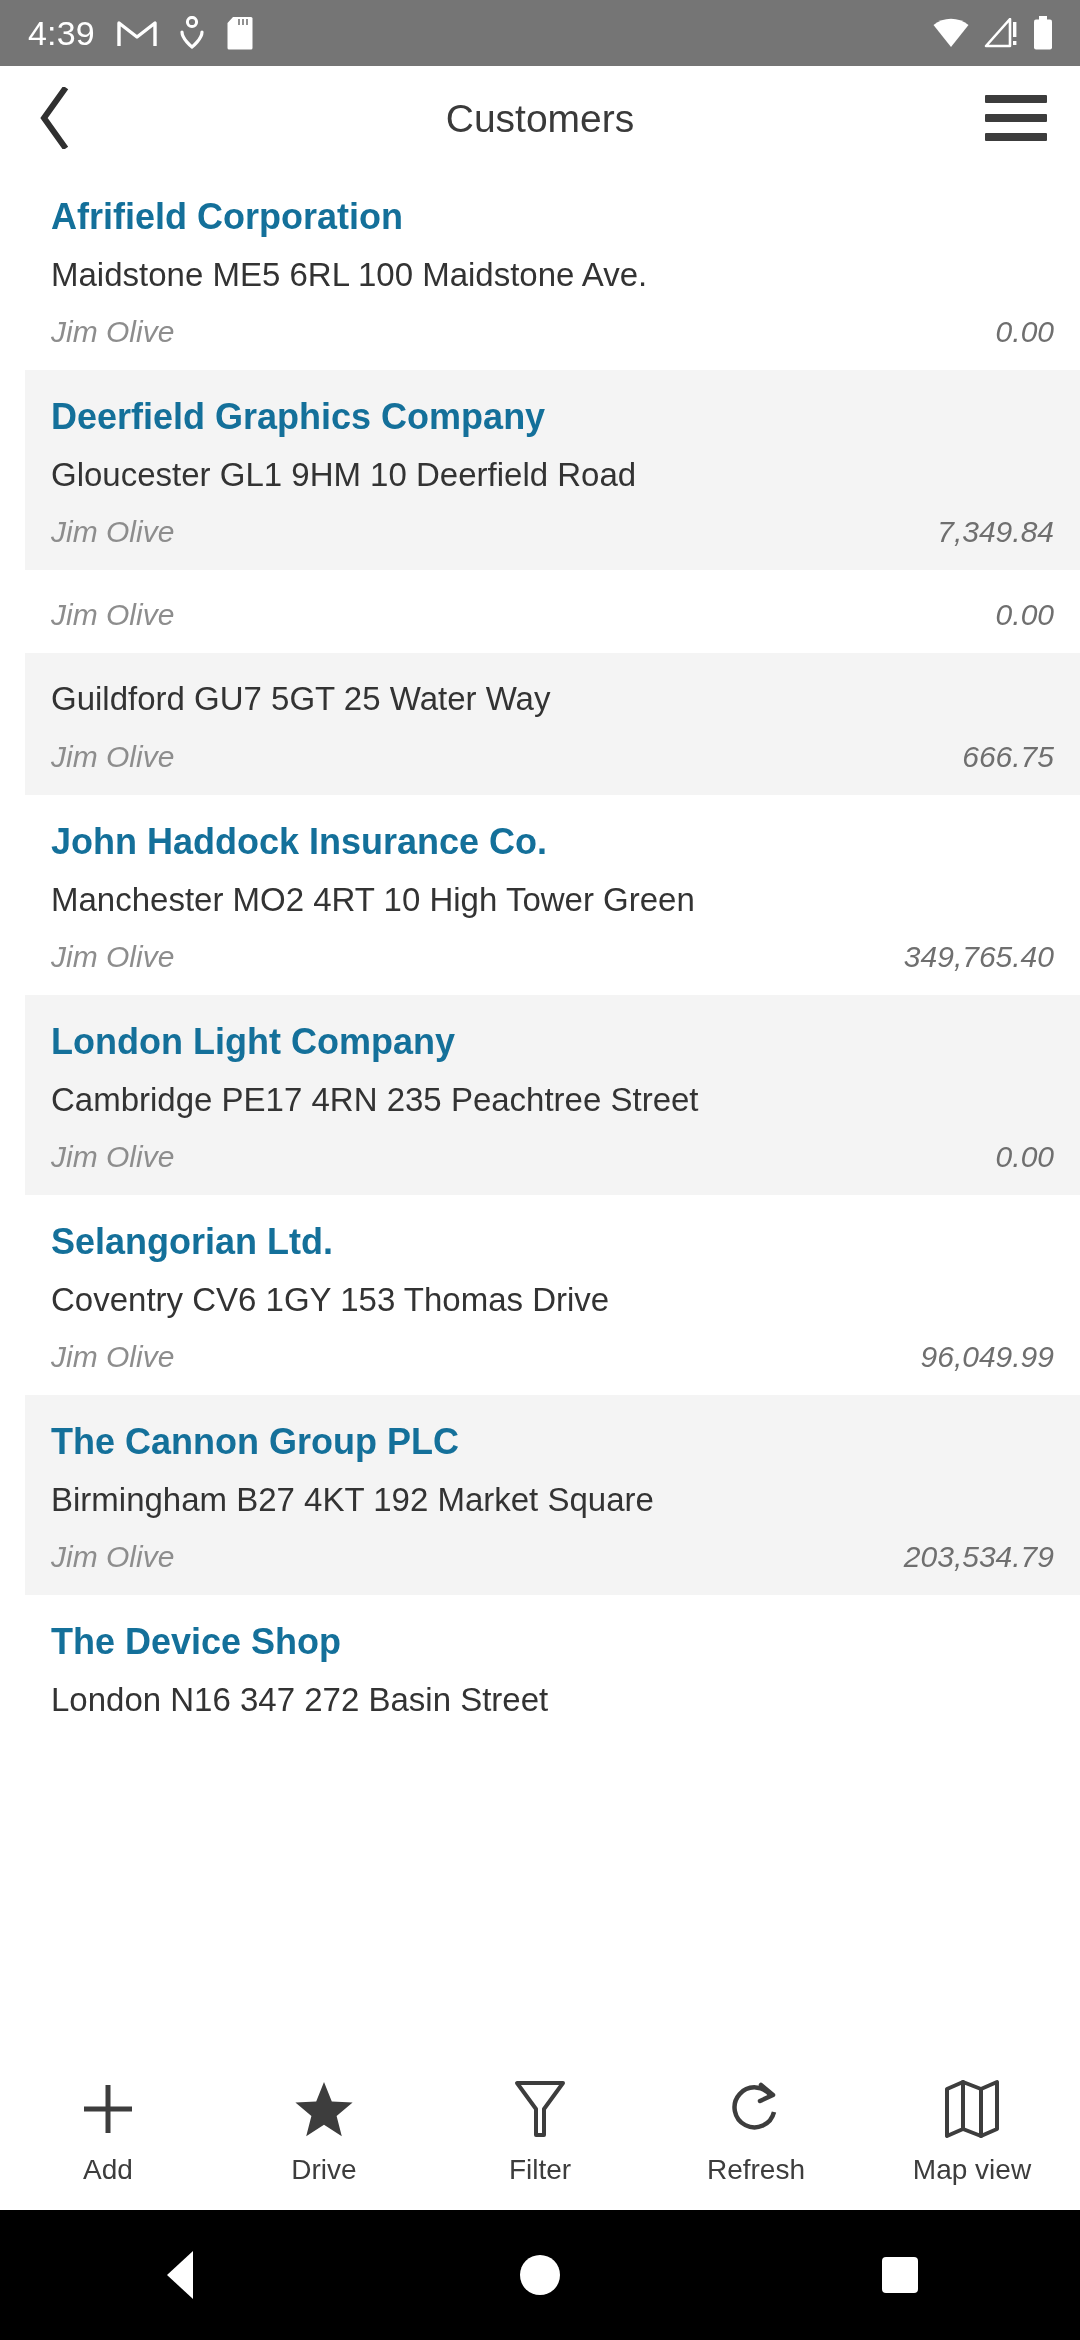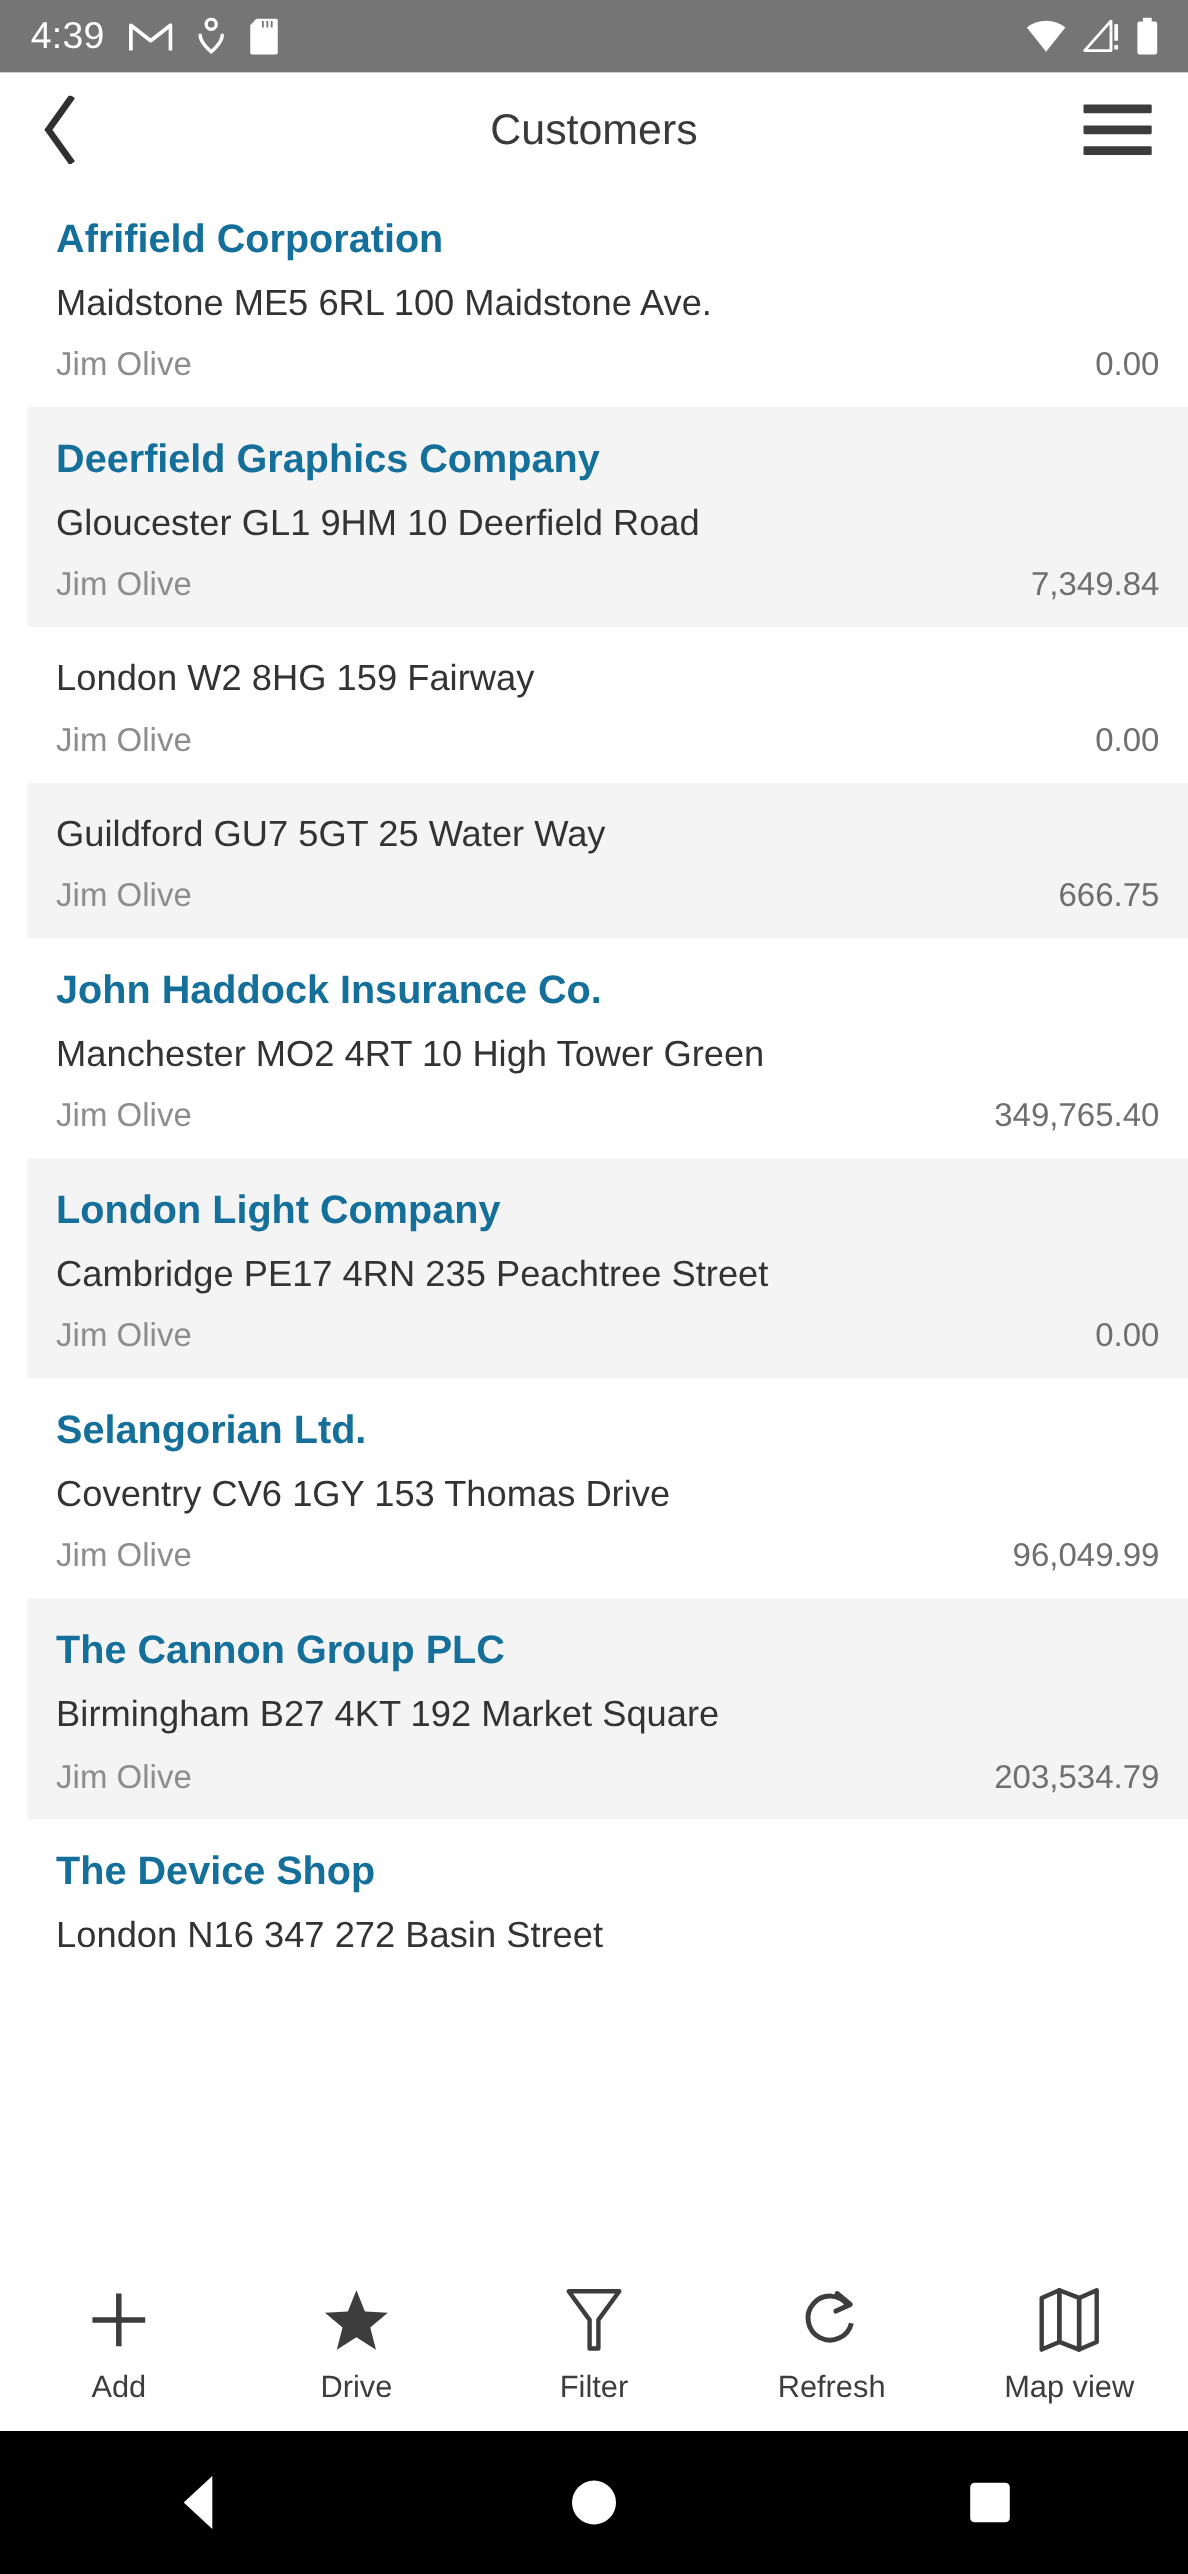--- a/index.html
+++ b/index.html
@@ -117,20 +117,21 @@
   .row-address {
     color: #333333;
     font-size: 33px;
     line-height: 1.1;
     margin-bottom: 22px;
   }
   .row-meta {
     display: flex;
     align-items: flex-end;
     justify-content: space-between;
+    font-style: italic;
   }
   .row-contact {
     color: #8d8d8d;
     font-size: 30px;
     line-height: 1.1;
   }
   .row-amount {
     color: #6f6f6f;
     font-size: 30px;
     line-height: 1.1;
@@ -276,21 +277,20 @@
       </div>
       <div class="row alt">
         <div class="row-company">Deerfield Graphics Company</div>
         <div class="row-address">Gloucester GL1 9HM 10 Deerfield Road</div>
         <div class="row-meta">
           <div class="row-contact">Jim Olive</div>
           <div class="row-amount">7,349.84</div>
         </div>
       </div>
       <div class="row">
-        <div class="row-address">London W2 8HG 159 Fairway</div>
         <div class="row-meta">
           <div class="row-contact">Jim Olive</div>
           <div class="row-amount">0.00</div>
         </div>
       </div>
       <div class="row alt">
         <div class="row-address">Guildford GU7 5GT 25 Water Way</div>
         <div class="row-meta">
           <div class="row-contact">Jim Olive</div>
           <div class="row-amount">666.75</div>

